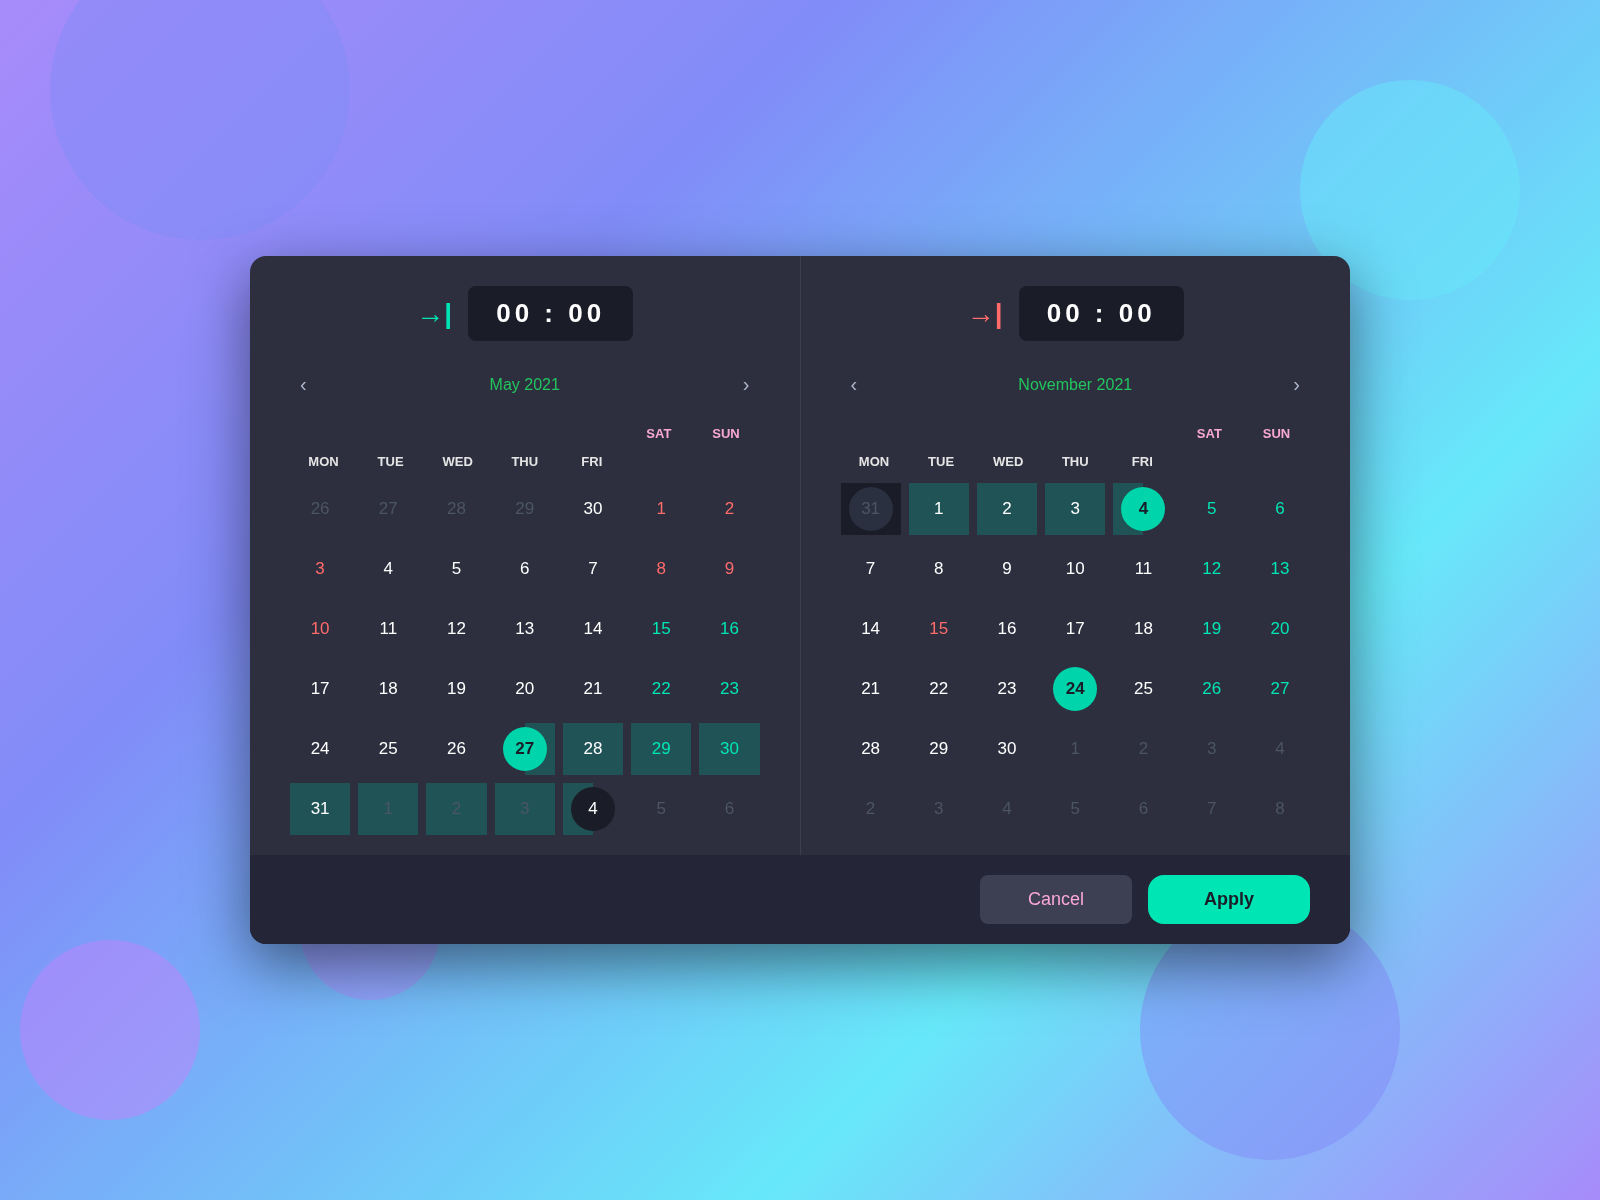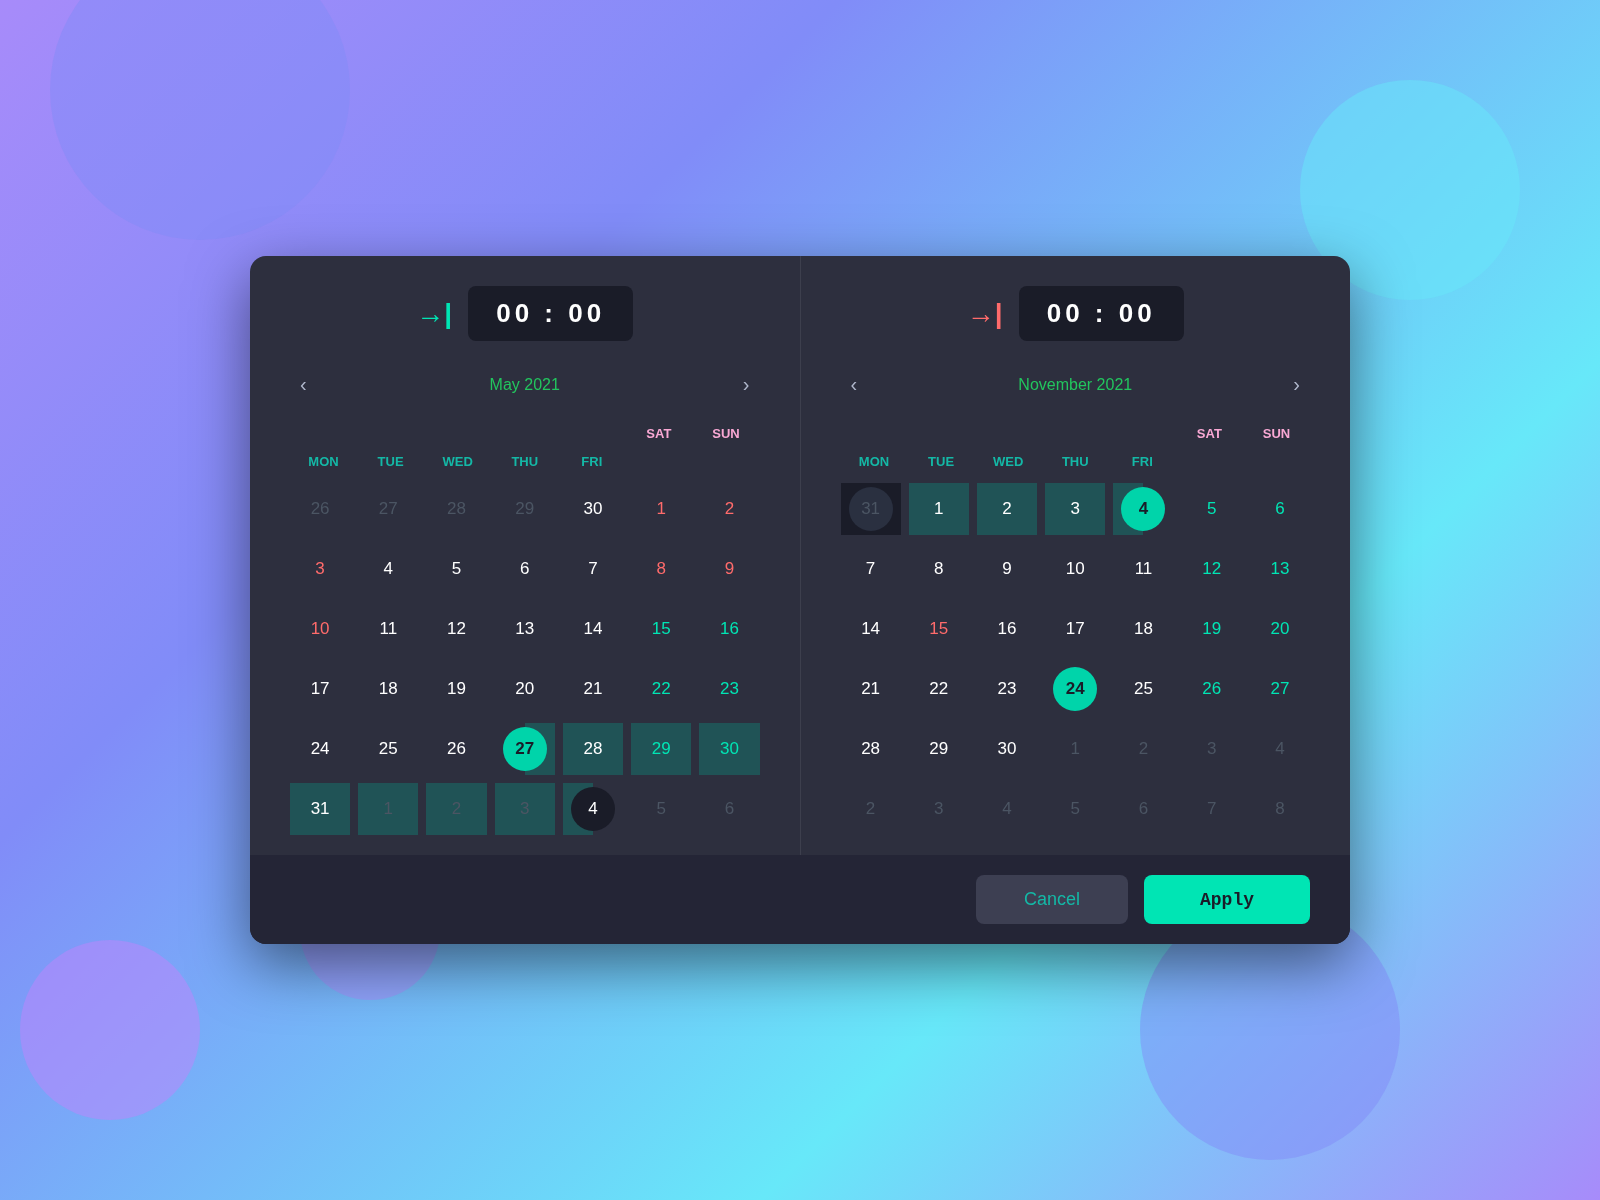--- a/index.html
+++ b/index.html
@@ -109,21 +109,21 @@
       margin-bottom: 6px;
     }
 
     .day-header {
       text-align: center;
       font-size: 13px;
       font-weight: 600;
       padding: 8px 0;
     }
 
-    .day-header.weekday { color: #14b8a6; margin-top: 28px; }
+    .day-header.weekday { color: #e5e5e5; margin-top: 28px; }
     .day-header.weekend { color: #f9a8d4; }
 
     
     .cal-grid {
       display: grid;
       grid-template-columns: repeat(7, 1fr);
       gap: 8px;
     }
 
     
@@ -131,38 +131,37 @@
       background: #242536;
       padding: 20px 40px;
       display: flex;
       justify-content: flex-end;
       gap: 16px;
     }
 
     .btn-cancel {
       background: #3d3f52;
       border: none;
-      color: #14b8a6;
+      color: #f9a8d4;
       border-radius: 8px;
       padding: 14px 48px;
       font-size: 18px;
       cursor: pointer;
       font-weight: 500;
     }
 
     .btn-apply {
       background: #00e5b4;
       border: none;
       color: #1a1c28;
-      border-radius: 8px;
+      border-radius: 16px;
       padding: 14px 56px;
       font-size: 18px;
       cursor: pointer;
       font-weight: 700;
-      font-family: Liberation Mono, monospace;
     }
 
     .cell-wrapper {
       position: relative;
       display: flex;
       align-items: center;
       justify-content: center;
       height: 52px;
     }
     .cell-bg {

